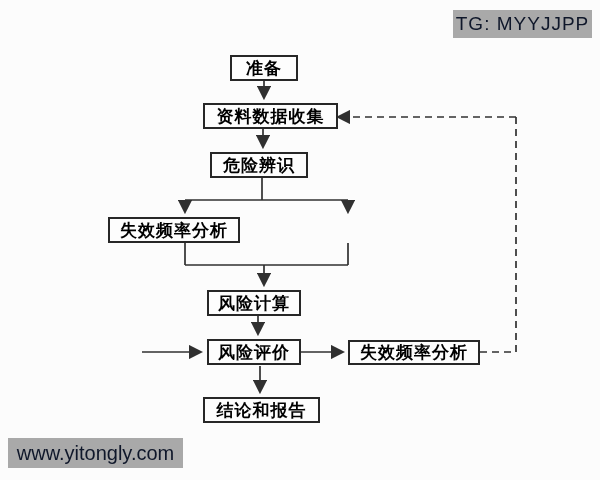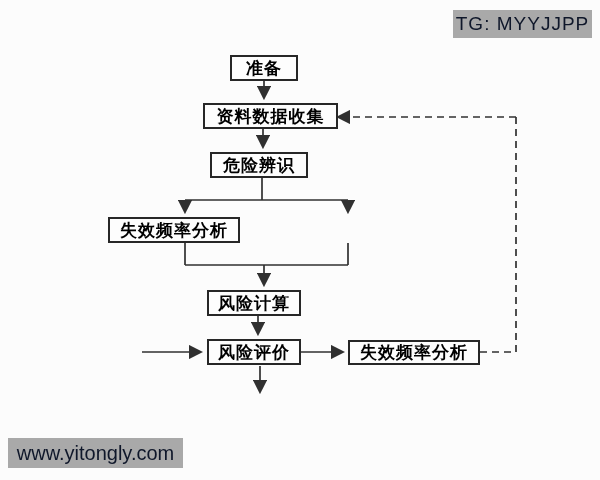--- a/index.html
+++ b/index.html
@@ -93,20 +93,23 @@
 
 
   <div class="node" style="left:207px;top:339px;width:94px;height:26px">
     <span>风险评价</span>
   </div>
 
   <div class="node" style="left:348px;top:340px;width:132px;height:25px">
     <span>失效频率分析</span>
   </div>
 
+  <div class="node" style="left:203px;top:397px;width:117px;height:26px">
+    <span>结论和报告</span>
+  </div>
 
   <div class="wm wm-top">
     <span>TG: MYYJJPP</span>
   </div>
 
   <div class="wm wm-bottom">
     <span>www.yitongly.com</span>
   </div>
 
 </div>

